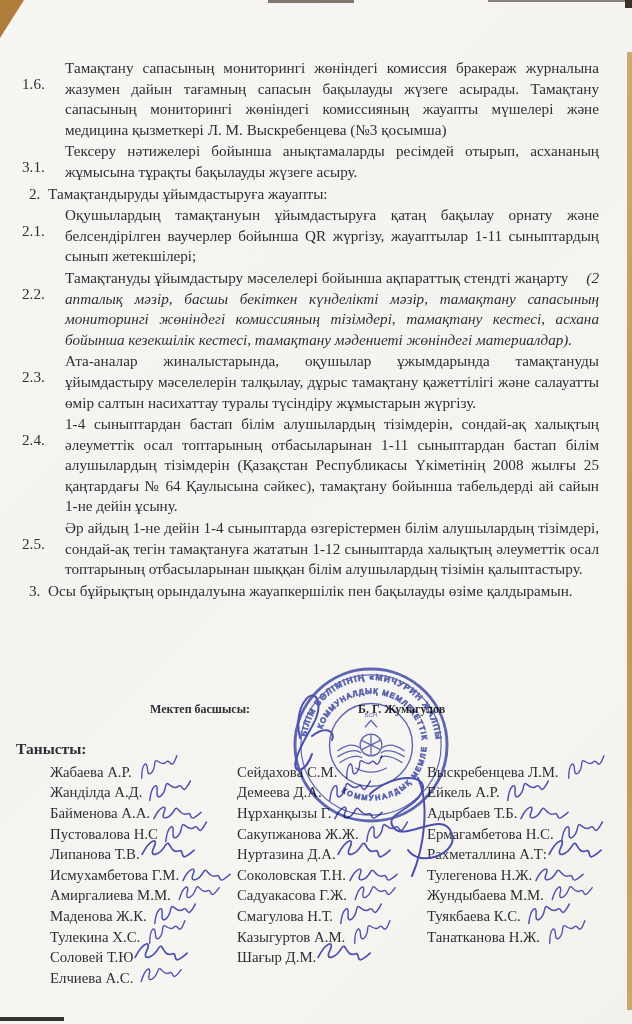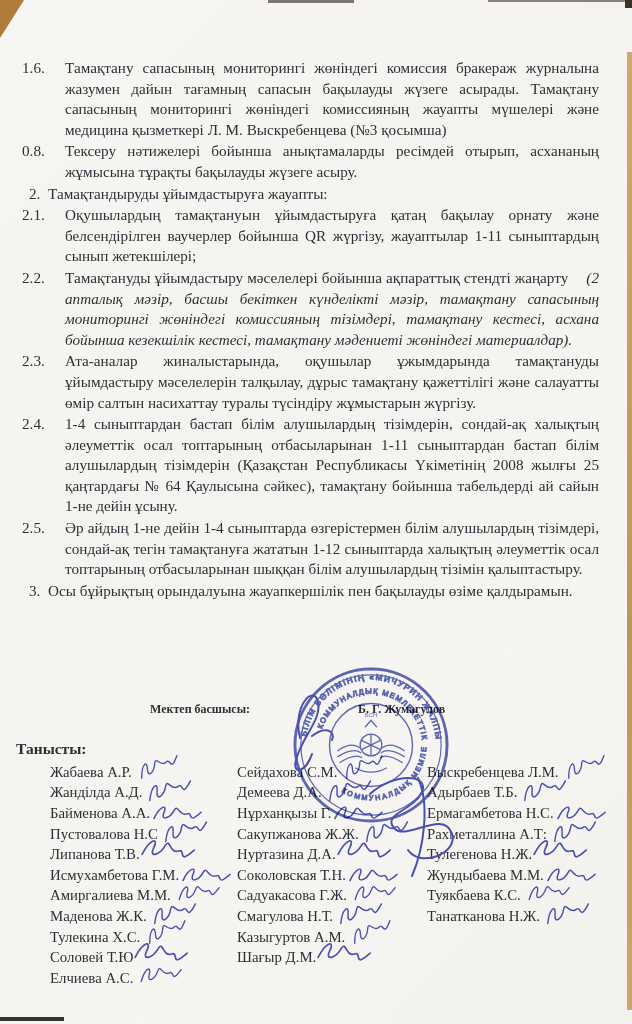--- a/index.html
+++ b/index.html
@@ -16,21 +16,21 @@
     background:linear-gradient(180deg,#caa061,#b98b4a 60%,#c79d5e); opacity:.9; z-index:8; }
   .edge-top-a { position:absolute; left:268px; top:0; width:86px; height:3px; background:#4a4038; opacity:.7; z-index:8; }
   .edge-top-b { position:absolute; left:488px; top:0; width:144px; height:2px; background:#5a5048; opacity:.7; z-index:8; }
   .edge-dot-tr { position:absolute; right:0; top:0; width:7px; height:8px; background:#3a332c; z-index:9; }
   .edge-bottom-left { position:absolute; left:0; top:1017px; width:64px; height:4px; background:#33322f; z-index:8; }
 
   
   .doc-list { position:absolute; top:58px; left:22px; right:33px; font-size:15.2px; line-height:20.6px; }
   .doc-item { display:flex; margin-bottom:1px; }
   .doc-num { flex:0 0 auto; }
-  .lvl2 .doc-num { width:43px; }
+  .lvl2 .doc-num { width:43px;margin-top:16px; }
   .lvl1 { padding-left:7px; }
   .lvl1 .doc-num { width:19px; }
   .doc-text { flex:1; text-align:justify; }
   .doc-text em { font-style:italic;margin-left:14px; }
 
   .sig-line { position:absolute; top:702px; left:150px; width:440px; font-weight:bold; font-size:12px; z-index:2; }
   .sig-line .director-name { position:absolute; left:208px; top:0; white-space:nowrap; }
 
   .tanysty { position:absolute; top:740px; left:16px; font-weight:bold; font-size:15.5px; }
 
@@ -63,21 +63,21 @@
   <div class="edge-top-b"></div>
   <div class="edge-dot-tr"></div>
   <div class="edge-bottom-left"></div>
 
   <div class="doc-list">
     <div class="doc-item lvl2">
       <span class="doc-num">1.6.</span>
       <span class="doc-text">Тамақтану сапасының мониторингі жөніндегі комиссия бракераж журналына жазумен дайын тағамның сапасын бақылауды жүзеге асырады. Тамақтану сапасының мониторингі жөніндегі комиссияның жауапты мүшелері және медицина қызметкері Л. М. Выскребенцева (№3 қосымша)</span>
     </div>
     <div class="doc-item lvl2">
-      <span class="doc-num">0.8.</span>
+      <span class="doc-num">3.1.</span>
       <span class="doc-text">Тексеру нәтижелері бойынша анықтамаларды ресімдей отырып, асхананың жұмысына тұрақты бақылауды жүзеге асыру.</span>
     </div>
     <div class="doc-item lvl1">
       <span class="doc-num">2.</span>
       <span class="doc-text">Тамақтандыруды ұйымдастыруға жауапты:</span>
     </div>
     <div class="doc-item lvl2">
       <span class="doc-num">2.1.</span>
       <span class="doc-text">Оқушылардың тамақтануын ұйымдастыруға қатаң бақылау орнату және белсендірілген ваучерлер бойынша QR жүргізу, жауаптылар 1-11 сыныптардың сынып жетекшілері;</span>
     </div>
@@ -306,20 +306,26 @@
     </div>
   </div>
     <div class="sign-col">
     <div class="signer-row">
       <span class="signer-name">Выскребенцева Л.М.</span>
       <svg class="sig-squiggle" viewBox="0 0 60 30">
         <path d="M4 22 C9 4 17 2 14 13 C11 24 21 20 25 8 C28 0 31 16 39 11 C46 7 40 26 54 7"></path>
       </svg>
     </div>
 
+    <div class="signer-row">
+      <span class="signer-name">Ейкель А.Р.</span>
+      <svg class="sig-squiggle" viewBox="0 0 60 30">
+        <path d="M4 22 C9 4 17 2 14 13 C11 24 21 20 25 8 C28 0 31 16 39 11 C46 7 40 26 54 7"></path>
+      </svg>
+    </div>
 
     <div class="signer-row">
       <span class="signer-name">Адырбаев Т.Б.</span>
       <svg class="sig-squiggle" viewBox="0 0 60 30">
         <path d="M4 22 C9 4 17 2 14 13 C11 24 21 20 25 8 C28 0 31 16 39 11 C46 7 40 26 54 7"></path>
       </svg>
     </div>
 
     <div class="signer-row">
       <span class="signer-name">Ермагамбетова Н.С.</span>

